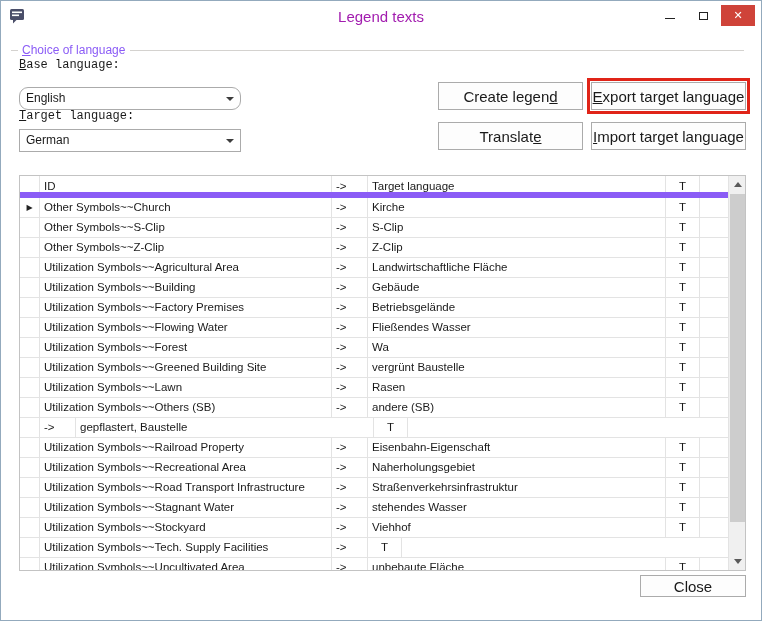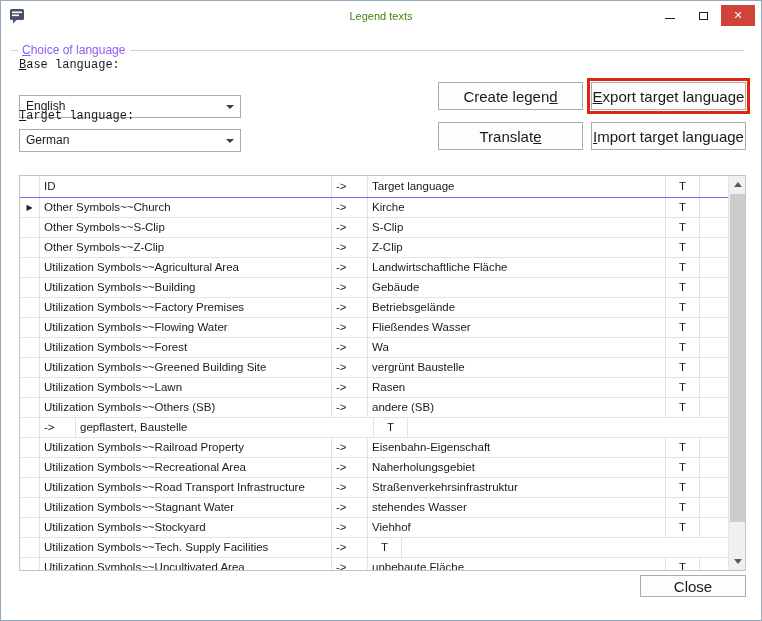--- a/index.html
+++ b/index.html
@@ -17,21 +17,21 @@
     background: #ffffff;
     border: 1px solid #93aabd;
     overflow: hidden;
   }
 
   
   .titlebar { position: absolute; top: 0; left: 0; right: 0; height: 31px; background: #fff; }
   .app-icon { position: absolute; left: 8px; top: 7px; width: 16px; height: 16px; }
   .title {
     position: absolute; left: 0; right: 0; top: 0; height: 31px;
-    line-height: 31px; text-align: center; font-size: 11px; color: #4d7c0f;
+    line-height: 31px; text-align: center; font-size: 15px; color: #a21caf;
   }
   .win-controls { position: absolute; right: 6px; top: 4px; display: flex; gap: 3px; }
   .win-btn {
     width: 30px; height: 21px; border: none; background: transparent;
     display: flex; align-items: center; justify-content: center; cursor: default;
     font-family: "Liberation Sans", sans-serif;
   }
   .win-btn.close { width: 34px; background: #cf4339; }
   .glyph-min { width: 10px; height: 1px; background: #222; margin-top: 6px; }
   .glyph-max { width: 9px; height: 8px; border: 1px solid #222; }
@@ -50,21 +50,21 @@
 
   
   .form-label { position: absolute; left: 18px; white-space: nowrap; font-family: Liberation Mono, monospace; }
   #base-label { top: 57px; }
   #target-label { top: 108px; }
   .combo {
     position: absolute; left: 18px; width: 222px; height: 23px;
     background: #fff; border: 1px solid #ababab; line-height: 21px;
     padding: 0 22px 0 6px; white-space: nowrap; overflow: hidden; cursor: default;
   }
-  #combo-base { top: 94px; }
+  #combo-base { top: 86px; border-radius: 9px; }
   #combo-target { top: 128px; }
   .combo-arrow {
     position: absolute; right: 6px; top: 9px; width: 0; height: 0;
     border-left: 4px solid transparent; border-right: 4px solid transparent;
     border-top: 4px solid #3c3c3c;
   }
 
   
   .btn {
     position: absolute; background: #fdfdfd; border: 1px solid #ababab;
@@ -78,21 +78,21 @@
   #btn-import    { left: 590px; top: 121px; width: 155px; height: 28px; }
   #btn-close     { left: 639px; top: 574px; width: 106px; height: 22px; }
 
   
   .table {
     position: absolute; left: 18px; top: 174px; width: 727px; height: 396px;
     background: #fff; border: 1px solid #c3c3c3; overflow: hidden;
     font-size: 11.5px;
   }
   .trow { display: flex; height: 20px; line-height: 19px; border-bottom: 1px solid #e3e3e3; background: #fff; }
-  .trow.thead { height: 22px; line-height: 21px; border-bottom: 1px solid #8b5cf6; }
+  .trow.thead { height: 22px; line-height: 21px; border-bottom: 6px solid #8b5cf6; }
   .c { border-right: 1px solid #e3e3e3; padding: 0 4px; white-space: nowrap; overflow: hidden; }
   .c-ind    { width: 20px;  padding: 0; text-align: center; font-size: 8px; line-height: 20px; color: #222; }
   .c-id     { width: 292px; }
   .c-arrow  { width: 36px; }
   .c-target { width: 298px; }
   .c-t      { width: 34px; text-align: center; }
   .c-fill   { flex: 1; border-right: none; }
 
   
   .scrollbar {

